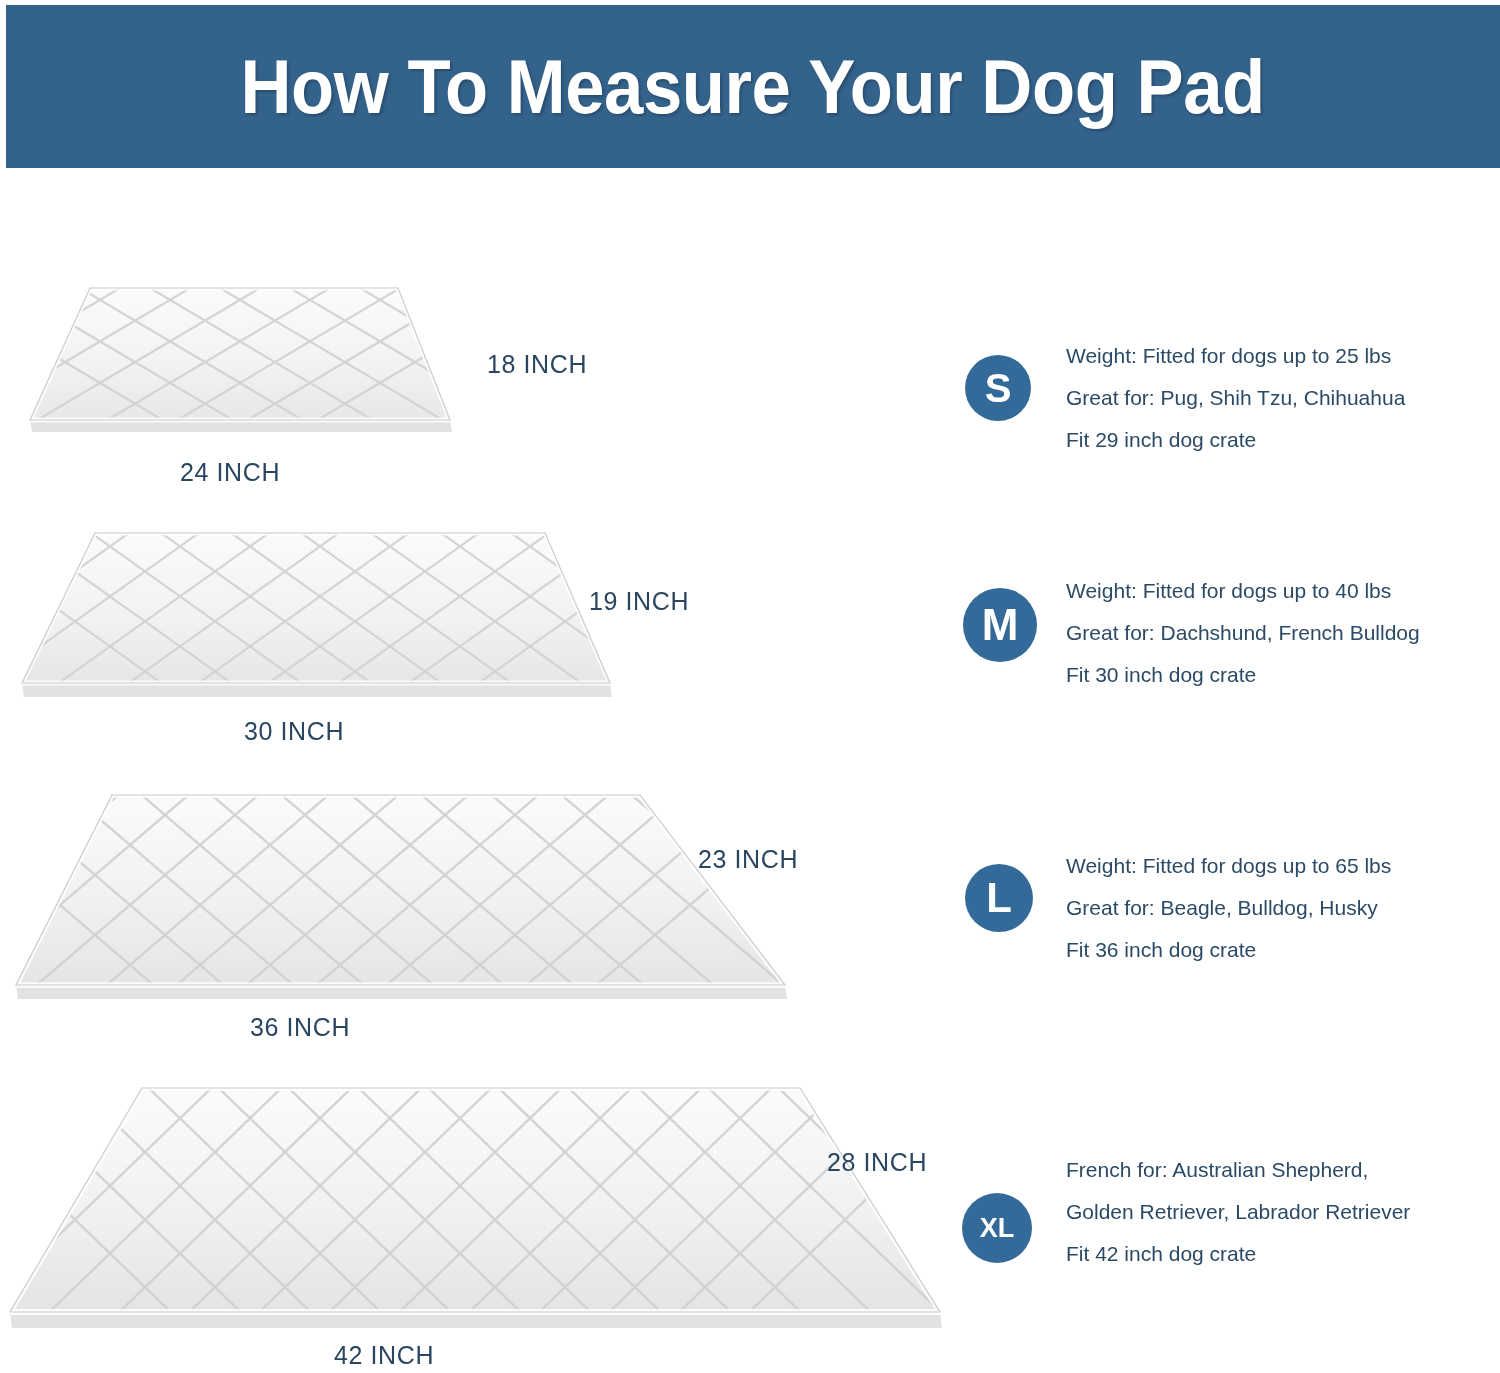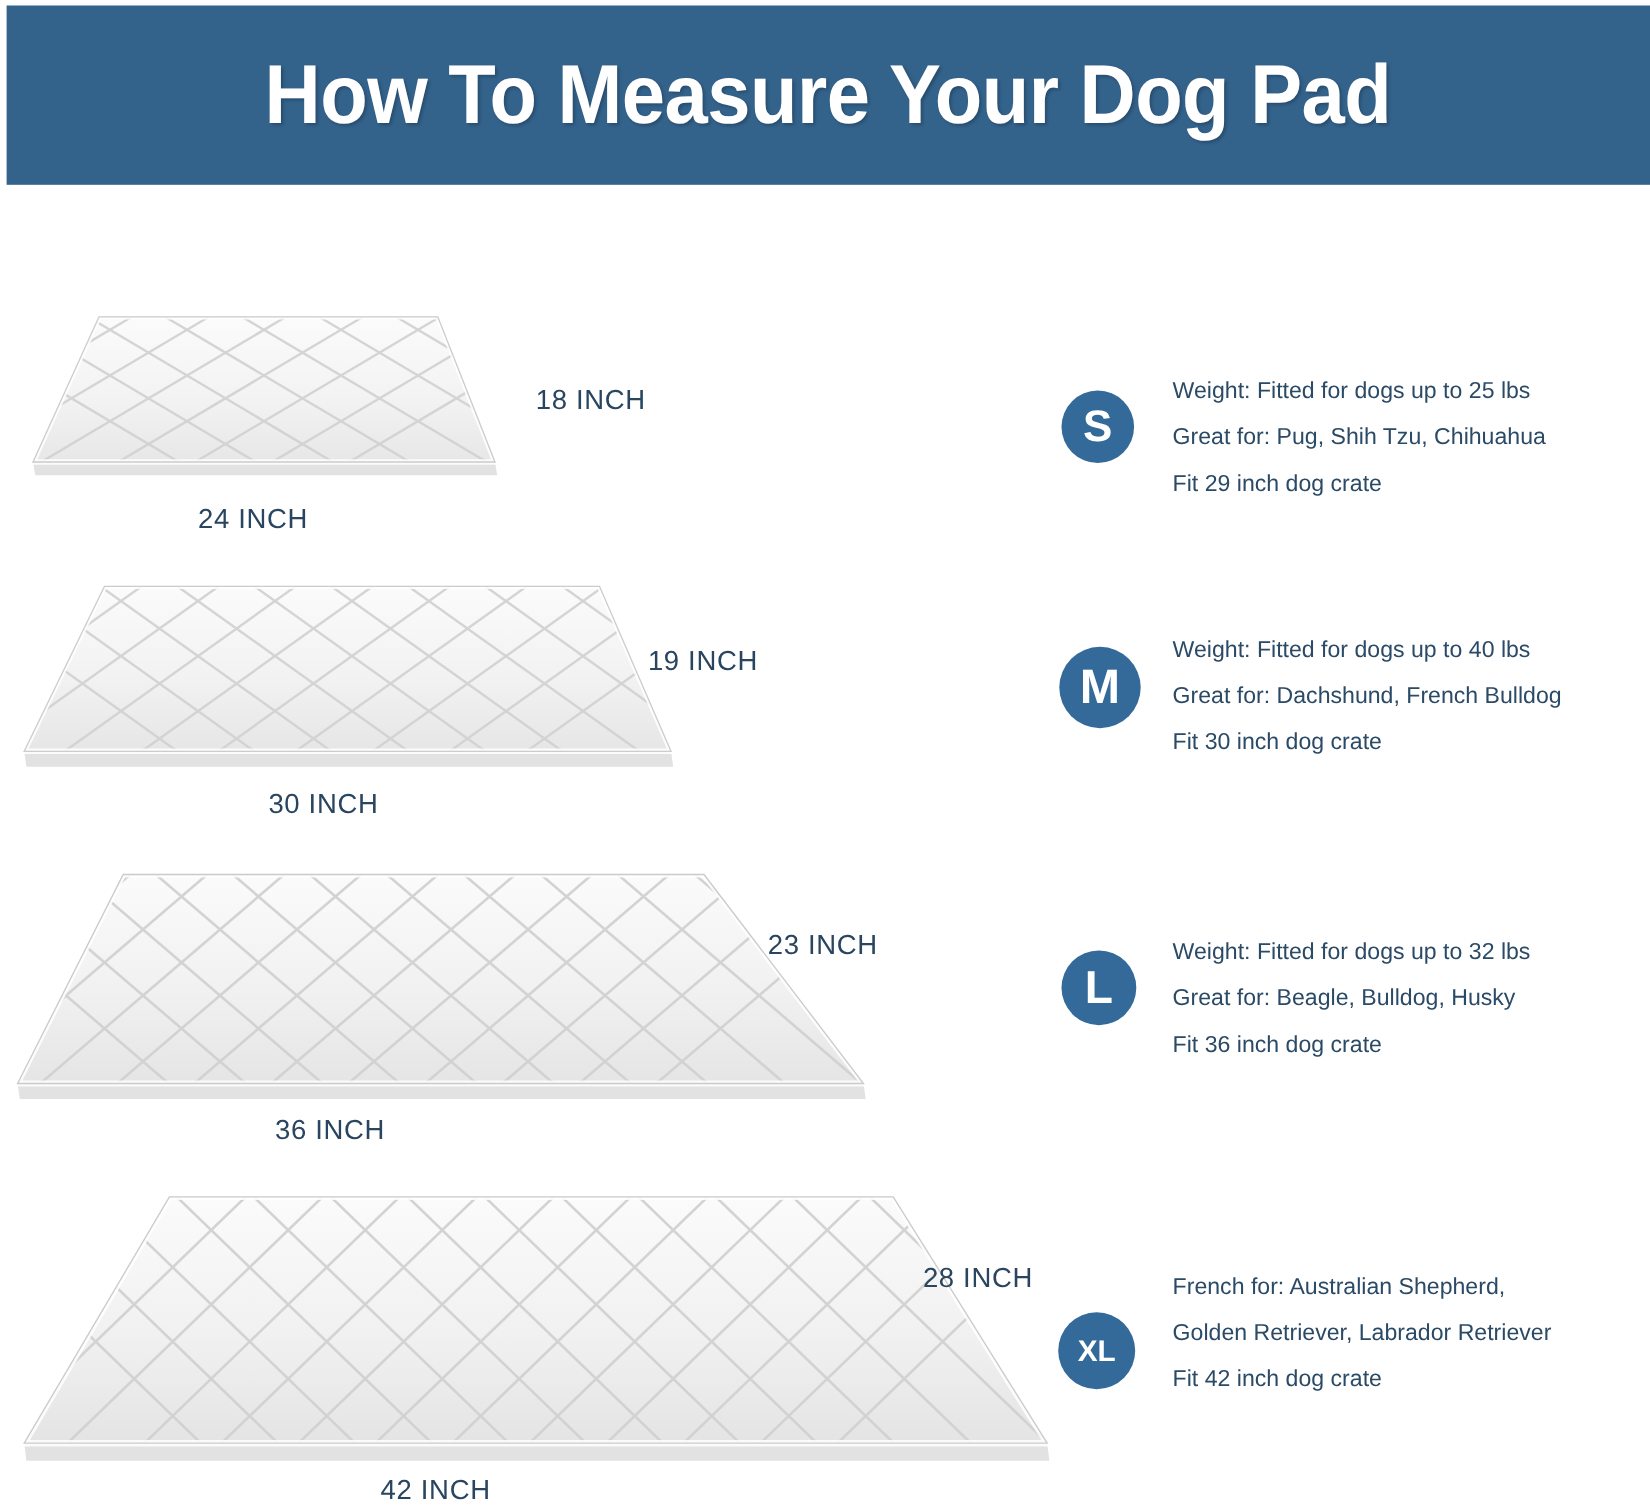--- a/index.html
+++ b/index.html
@@ -185,21 +185,21 @@
         <line x1="200" y1="0" x2="-80" y2="240"></line>
       <line x1="130" y1="0" x2="-150" y2="240"></line>
     </g>
     <polygon points="112,10 640,10 785,200 16,200" fill="none" stroke="#ffffff" stroke-width="5.5" opacity="0.85"></polygon>
     <polygon points="112,10 640,10 785,200 16,200" fill="none" stroke="#cbcbcb" stroke-width="1.2"></polygon>
   </svg>
   <div class="dim-label" style="left:698px;top:60px;">23 INCH</div>
   <div class="dim-label" style="left:250px;top:228px;">36 INCH</div>
 </div>
 
-<div class="pad-row" style="left:12px;top:1080px;width:960px;height:293px;">
+<div class="pad-row" style="left:0px;top:1080px;width:960px;height:293px;">
   <svg class="pad-figure" width="960" height="262" viewBox="0 0 960 262">
     <defs>
       <linearGradient id="padTopXL" x1="0" y1="0" x2="0" y2="1">
         <stop offset="0%" stop-color="#fbfbfb"></stop>
         <stop offset="55%" stop-color="#f1f1f1"></stop>
         <stop offset="100%" stop-color="#e4e4e4"></stop>
       </linearGradient>
       <clipPath id="clipXL">
           <polygon points="142,8 800,8 940,232 10,232"></polygon>
         </clipPath>
@@ -255,21 +255,21 @@
   <div class="size-lines" style="left:106px;top:22px;">
     <div>Weight: Fitted for dogs up to 40 lbs</div>
     <div>Great for: Dachshund, French Bulldog</div>
     <div>Fit 30 inch dog crate</div>
   </div>
 </div>
 
 <div class="size-block" style="left:960px;top:835px;width:530px;height:140px;">
   <div class="size-badge" style="left:5px;top:29px;width:68px;height:68px;font-size:42px;">L</div>
   <div class="size-lines" style="left:106px;top:10px;">
-    <div>Weight: Fitted for dogs up to 32 lbs</div>
+    <div>Weight: Fitted for dogs up to 65 lbs</div>
     <div>Great for: Beagle, Bulldog, Husky</div>
     <div>Fit 36 inch dog crate</div>
   </div>
 </div>
 
 <div class="size-block" style="left:960px;top:1140px;width:530px;height:190px;">
   <div class="size-badge" style="left:2px;top:53px;width:70px;height:70px;font-size:27px;">XL</div>
   <div class="size-lines" style="left:106px;top:9px;">
     <div>French for: Australian Shepherd,</div>
     <div>Golden Retriever, Labrador Retriever</div>

